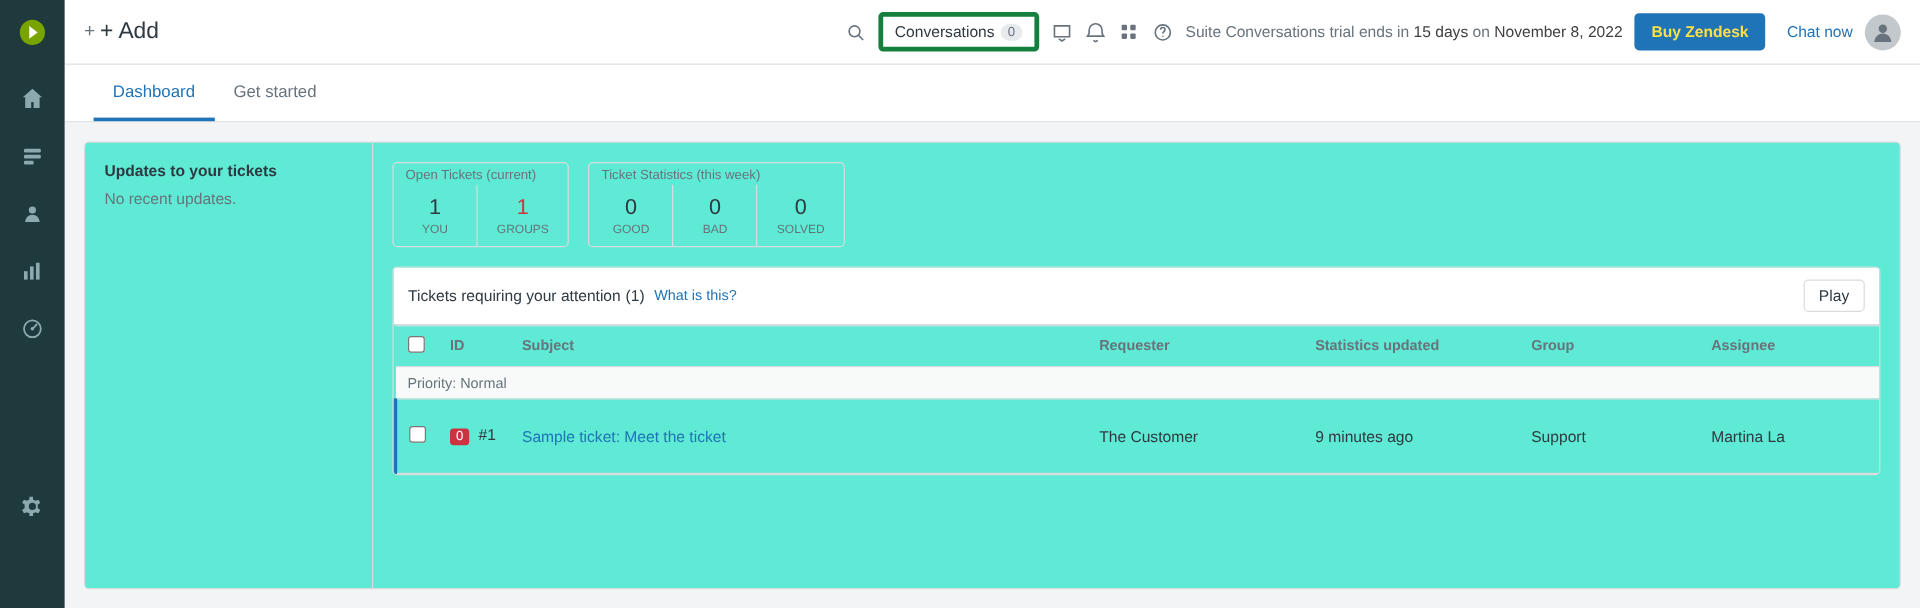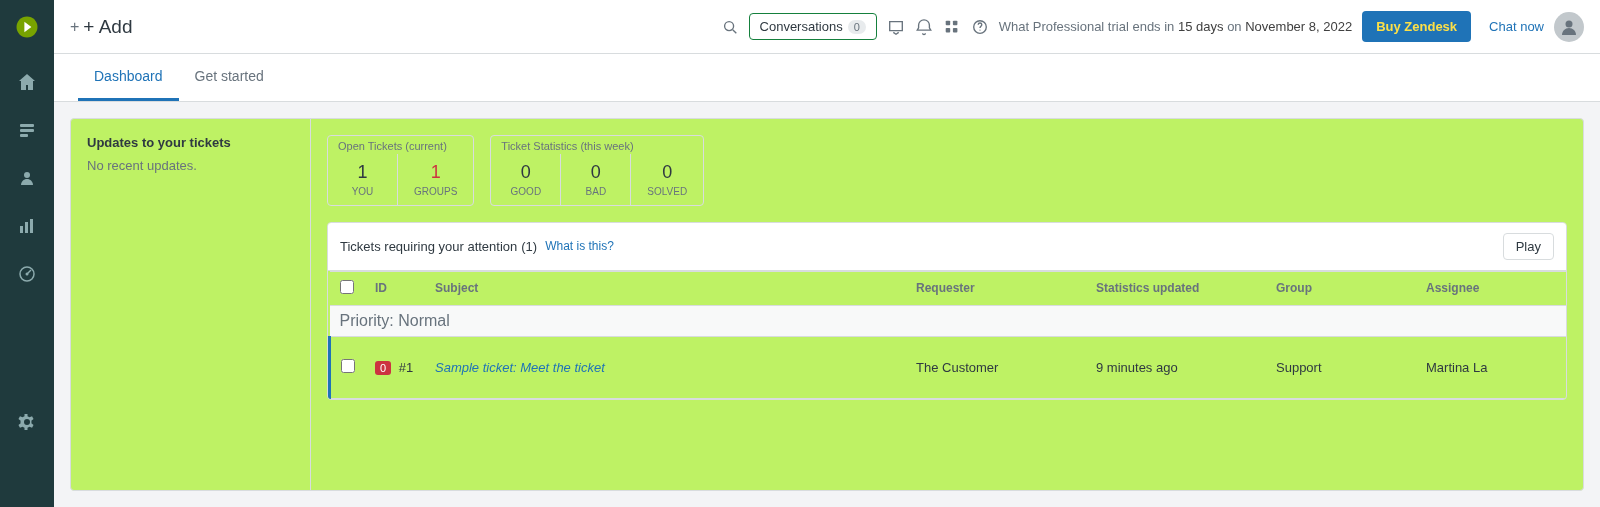--- a/index.html
+++ b/index.html
@@ -20,21 +20,21 @@
     .topbar { display: flex; align-items: center; height: 54px; background: #fff; border-bottom: 1px solid #d8dcde; padding: 0 16px; flex-shrink: 0; width: 100%; }
     .topbar-add { display: flex; align-items: center; gap: 4px; font-size: 13px; color: #2f3941; cursor: pointer; }
     .topbar-add span { font-size: 16px; color: #68737d; }
     .topbar-right { display: flex; align-items: center; gap: 10px; margin-left: auto; }
     .topbar-trial { font-size: 13px; color: #68737d; }
     .topbar-trial strong { color: #404040; font-weight: 400; }
     .topbar-buy-btn { background: #1f73b7; color: #fde047; border: none; border-radius: 4px; padding: 8px 14px; font-size: 13px; font-weight: 600; cursor: pointer; }
     .topbar-chat { color: #1f73b7; font-size: 13px; cursor: pointer; text-decoration: none; margin-left: 8px; }
     .topbar-icon { color: #68737d; cursor: pointer; display: flex; align-items: center; }
     .topbar-icon svg { width: 18px; height: 18px; }
-    .conversations-btn { display: flex; align-items: center; gap: 5px; border: 1px solid #15803d; border-radius: 4px; padding: 5px 10px; font-size: 13px; color: #2f3941; cursor: pointer; background: #fff; }
+    .conversations-btn { display: flex; align-items: center; gap: 5px; border: 4px solid #15803d; border-radius: 4px; padding: 5px 10px; font-size: 13px; color: #2f3941; cursor: pointer; background: #fff; }
     .conversations-badge { background: #e8ebed; border-radius: 10px; padding: 1px 6px; font-size: 11px; color: #68737d; }
     .avatar { width: 30px; height: 30px; border-radius: 50%; background: #c2c8cc; display: flex; align-items: center; justify-content: center; cursor: pointer; overflow: hidden; }
     .avatar svg { width: 20px; height: 20px; color: #68737d; }
 
     
     .main { flex: 1; display: flex; flex-direction: column; overflow: hidden; background: #f3f4f6; }
     .main-header { background: #fff; border-bottom: 1px solid #d8dcde; padding: 0 24px; }
     .tabs { display: flex; gap: 0; }
     .tab { padding: 14px 16px; font-size: 14px; color: #68737d; cursor: pointer; border-bottom: 3px solid transparent; }
     .tab.active { color: #1f73b7; border-bottom: 3px solid #1f73b7; font-weight: 500; }
@@ -64,31 +64,31 @@
     
     .ticket-table { width: 100%; border-collapse: collapse; }
     .ticket-table thead tr { border-bottom: 1px solid #d8dcde; border-top: 1px solid #d8dcde; }
     .ticket-table th { padding: 8px 10px; text-align: left; font-size: 12px; font-weight: 600; color: #68737d; }
     .ticket-table td { padding: 22px 10px; font-size: 13px; color: #2f3941; }
     .priority-row td { padding: 6px 10px; font-size: 12px; color: #68737d; border-top: 1px solid #d8dcde; border-bottom: 1px solid #d8dcde; background: #f8f9f9; }
     .ticket-row { border-bottom: 1px solid #d8dcde; }
     .ticket-row td { border-left: none; }
     .ticket-id-badge { background: #cc3340; color: #fff; border-radius: 3px; padding: 1px 5px; font-size: 11px; display: inline-block; margin-right: 4px; }
     .ticket-id-num { color: #2f3941; font-size: 13px; }
-    .subject-link { color: #1f73b7; text-decoration: none; cursor: pointer; font-style: italic; }
+    .subject-link { color: #1f73b7; text-decoration: none; cursor: pointer; }
     input[type="checkbox"] { width: 14px; height: 14px; cursor: pointer; }
     .th-checkbox { width: 30px; }
     .td-checkbox { width: 30px; }
     .ticket-left-border { border-left: 3px solid #1f73b7!important; }
     .col-id { width: 60px; }
     .col-requester { width: 180px; }
     .col-updated { width: 180px; }
     .col-group { width: 150px; }
     .col-assignee { width: 150px; }
-    .priority-label { font-size: 16px; color: #68737d; }
+    .priority-label { font-size: 12px; color: #68737d; }
   </style>
 </head>
 <body>
 
 <div class="app-shell">
 
   <div class="sidebar">
     <div class="sidebar-logo">
       <svg viewBox="0 0 32 32" fill="none" xmlns="http://www.w3.org/2000/svg">
         <path d="M16 4C9.373 4 4 9.373 4 16s5.373 12 12 12 12-5.373 12-12S22.627 4 16 4z" fill="#78a300"></path>
@@ -176,42 +176,42 @@
               <rect x="11" y="11" width="5" height="5" rx="1"></rect>
             </svg>
         </div>
         <div class="topbar-icon">
           <svg viewBox="0 0 20 20" fill="none" stroke="#68737d" stroke-width="1.5">
               <circle cx="10" cy="10" r="7"></circle>
               <path d="M10 14v-1m0-2c0-1.5 2-2 2-3.5a2 2 0 00-4 0"></path>
             </svg>
         </div>
         <div class="topbar-trial">
-          <span>What Professional trial ends in </span><strong>15 days</strong><span> on </span><strong>November 8, 2022</strong>
+          <span>Suite Conversations trial ends in </span><strong>15 days</strong><span> on </span><strong>November 8, 2022</strong>
         </div>
         <button class="topbar-buy-btn">Buy Zendesk</button>
         <a class="topbar-chat">Chat now</a>
         <div class="avatar">
           <svg viewBox="0 0 20 20" fill="#68737d">
               <circle cx="10" cy="7" r="3.5"></circle>
               <path d="M3 18c0-3.866 3.134-7 7-7s7 3.134 7 7H3z"></path>
             </svg>
         </div>
       </div>
     </div>
 
     <div class="main-header">
       <div class="tabs">
         <div class="tab active">Dashboard</div>
         <div class="tab">Get started</div>
       </div>
     </div>
 
     <div style="display:flex; flex:1; overflow:hidden; background:#f3f4f6; padding: 16px;">
-      <div style="display:flex; flex:1; background:#bef264; border:1px solid #d8dcde; border-radius:4px; overflow:hidden;">
+      <div style="display:flex; flex:1; background:#5eead4; border:1px solid #d8dcde; border-radius:4px; overflow:hidden;">
 
         <div class="left-panel">
           <div class="left-panel-title">Updates to your tickets</div>
           <div class="left-panel-empty">No recent updates.</div>
         </div>
 
         <div class="right-panel">
 
           <div class="stats-row">
             <div class="stats-group">

